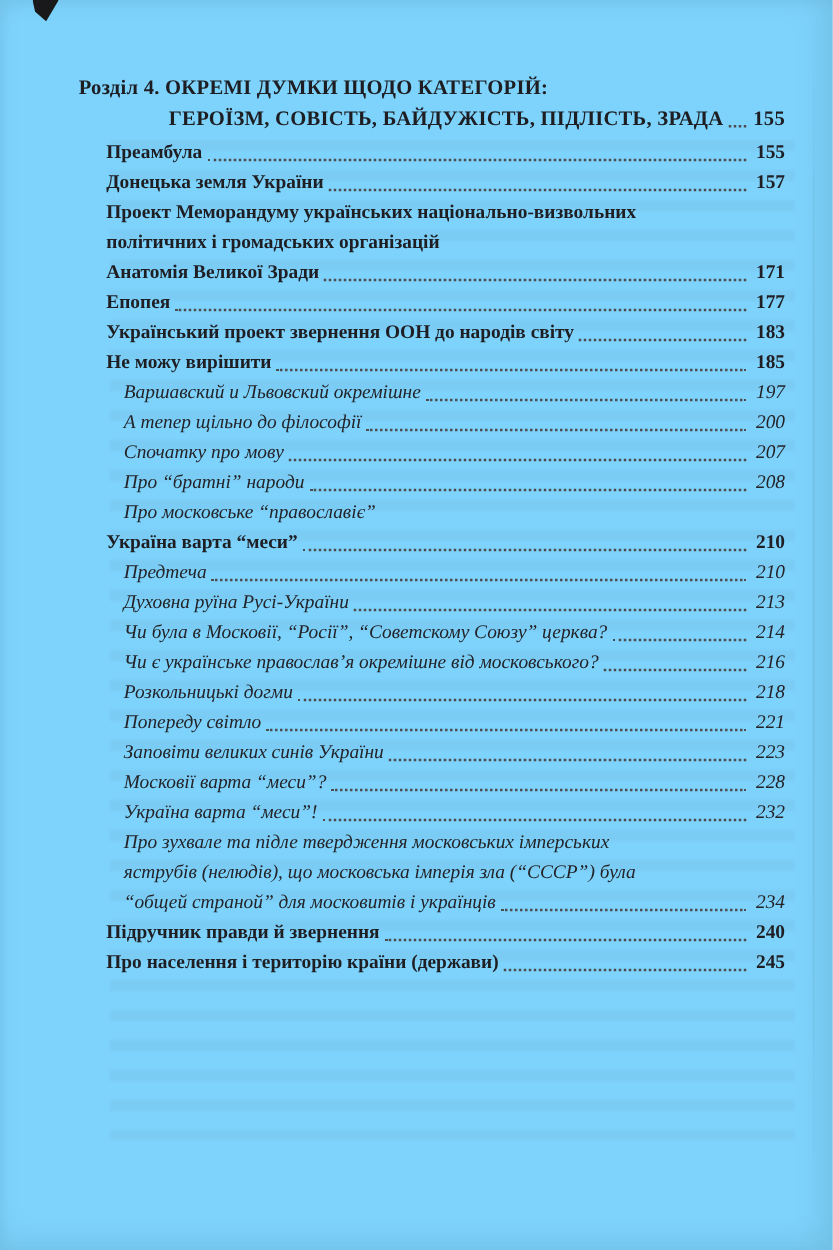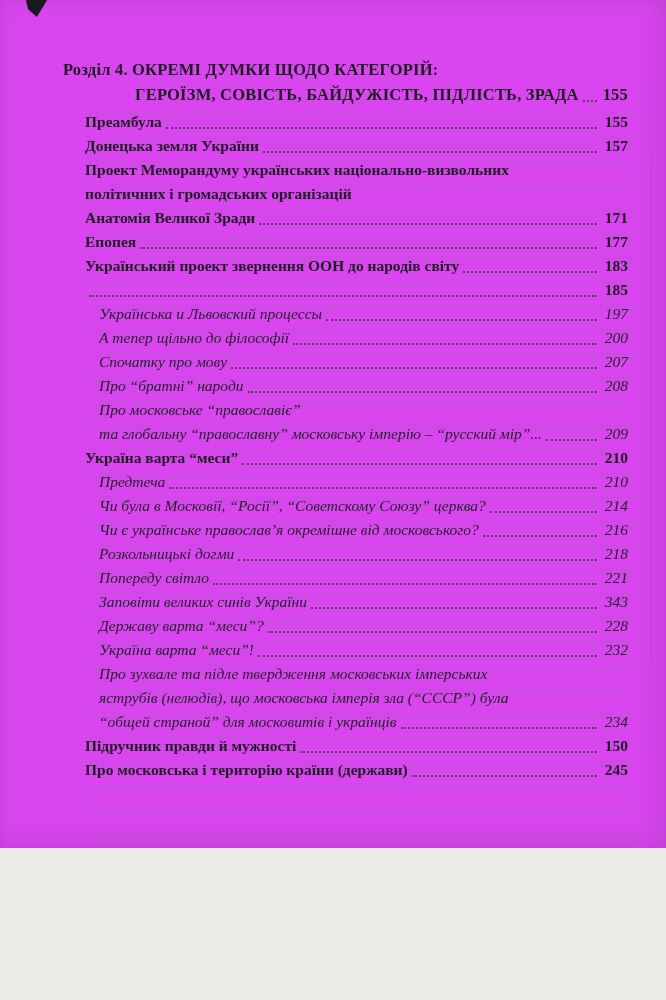--- a/index.html
+++ b/index.html
@@ -2,22 +2,22 @@
 <html><head>
 <meta charset="utf-8">
 <style>
   * { margin:0; padding:0; box-sizing:border-box; }
   html, body { width:666px; height:1000px; }
   body {
     font-family:"Liberation Serif","DejaVu Serif",serif;
     background:#eceae6;
   }
   .page {
-    position:relative; width:666px; height:848px;
-    background:#d946ef;
+    position:relative; width:666px; height:1000px;
+    background:#7dd3fc;
     overflow:hidden;
     box-shadow: inset -12px 0 24px rgba(0,0,0,0.055),
                 inset 0 -12px 22px rgba(0,0,0,0.04),
                 inset 3px 3px 10px rgba(0,0,0,0.03);
   }
   
   .bleed {
     position:absolute; left:88px; right:30px; top:112px; height:800px;
     background:repeating-linear-gradient(
       to bottom,
@@ -113,27 +113,28 @@
       </div>
       <div class="entry bold">
         <div class="row">
           <span class="t">Український проект звернення ООН до народів світу</span>
           <span class="dots"></span>
           <span class="pg">183</span>
         </div>
       </div>
       <div class="entry bold">
         <div class="row">
+          <span class="t">Не можу вирішити</span>
           <span class="dots"></span>
           <span class="pg">185</span>
         </div>
       </div>
       <div class="entry italic">
         <div class="row">
-          <span class="t">Українська и Львовский процессы</span>
+          <span class="t">Варшавский и Львовский окремішне</span>
           <span class="dots"></span>
           <span class="pg">197</span>
         </div>
       </div>
       <div class="entry italic">
         <div class="row">
           <span class="t">А тепер щільно до філософії</span>
           <span class="dots"></span>
           <span class="pg">200</span>
         </div>
@@ -149,42 +150,44 @@
         <div class="row">
           <span class="t">Про “братні” народи</span>
           <span class="dots"></span>
           <span class="pg">208</span>
         </div>
       </div>
       <div class="entry italic">
         <div class="row">
           <span class="t">Про московське “православіє”</span>
         </div>
-        <div class="row">
-          <span class="t">та глобальну “православну” московську імперію – “русский мір”...</span>
-          <span class="dots"></span>
-          <span class="pg">209</span>
-        </div>
       </div>
       <div class="entry bold">
         <div class="row">
           <span class="t">Україна варта “меси”</span>
           <span class="dots"></span>
           <span class="pg">210</span>
         </div>
       </div>
       <div class="entry italic">
         <div class="row">
           <span class="t">Предтеча</span>
           <span class="dots"></span>
           <span class="pg">210</span>
         </div>
       </div>
       <div class="entry italic">
         <div class="row">
+          <span class="t">Духовна руїна Русі-України</span>
+          <span class="dots"></span>
+          <span class="pg">213</span>
+        </div>
+      </div>
+      <div class="entry italic">
+        <div class="row">
           <span class="t">Чи була в Московії, “Росії”, “Советскому Союзу” церква?</span>
           <span class="dots"></span>
           <span class="pg">214</span>
         </div>
       </div>
       <div class="entry italic">
         <div class="row">
           <span class="t">Чи є українське православ’я окремішне від московського?</span>
           <span class="dots"></span>
           <span class="pg">216</span>
@@ -201,26 +204,26 @@
         <div class="row">
           <span class="t">Попереду світло</span>
           <span class="dots"></span>
           <span class="pg">221</span>
         </div>
       </div>
       <div class="entry italic">
         <div class="row">
           <span class="t">Заповіти великих синів України</span>
           <span class="dots"></span>
-          <span class="pg">343</span>
-        </div>
-      </div>
-      <div class="entry italic">
-        <div class="row">
-          <span class="t">Державу варта “меси”?</span>
+          <span class="pg">223</span>
+        </div>
+      </div>
+      <div class="entry italic">
+        <div class="row">
+          <span class="t">Московії варта “меси”?</span>
           <span class="dots"></span>
           <span class="pg">228</span>
         </div>
       </div>
       <div class="entry italic">
         <div class="row">
           <span class="t">Україна варта “меси”!</span>
           <span class="dots"></span>
           <span class="pg">232</span>
         </div>
@@ -233,28 +236,28 @@
           <span class="t">яструбів (нелюдів), що московська імперія зла (“СССР”) була</span>
         </div>
         <div class="row">
           <span class="t">“общей страной” для московитів і українців</span>
           <span class="dots"></span>
           <span class="pg">234</span>
         </div>
       </div>
       <div class="entry bold">
         <div class="row">
-          <span class="t">Підручник правди й мужності</span>
-          <span class="dots"></span>
-          <span class="pg">150</span>
-        </div>
-      </div>
-      <div class="entry bold">
-        <div class="row">
-          <span class="t">Про московська і територію країни (держави)</span>
+          <span class="t">Підручник правди й звернення</span>
+          <span class="dots"></span>
+          <span class="pg">240</span>
+        </div>
+      </div>
+      <div class="entry bold">
+        <div class="row">
+          <span class="t">Про населення і територію країни (держави)</span>
           <span class="dots"></span>
           <span class="pg">245</span>
         </div>
       </div>
     </div>
 
   <div class="crease"></div>
 </div>
 
 </body></html>

